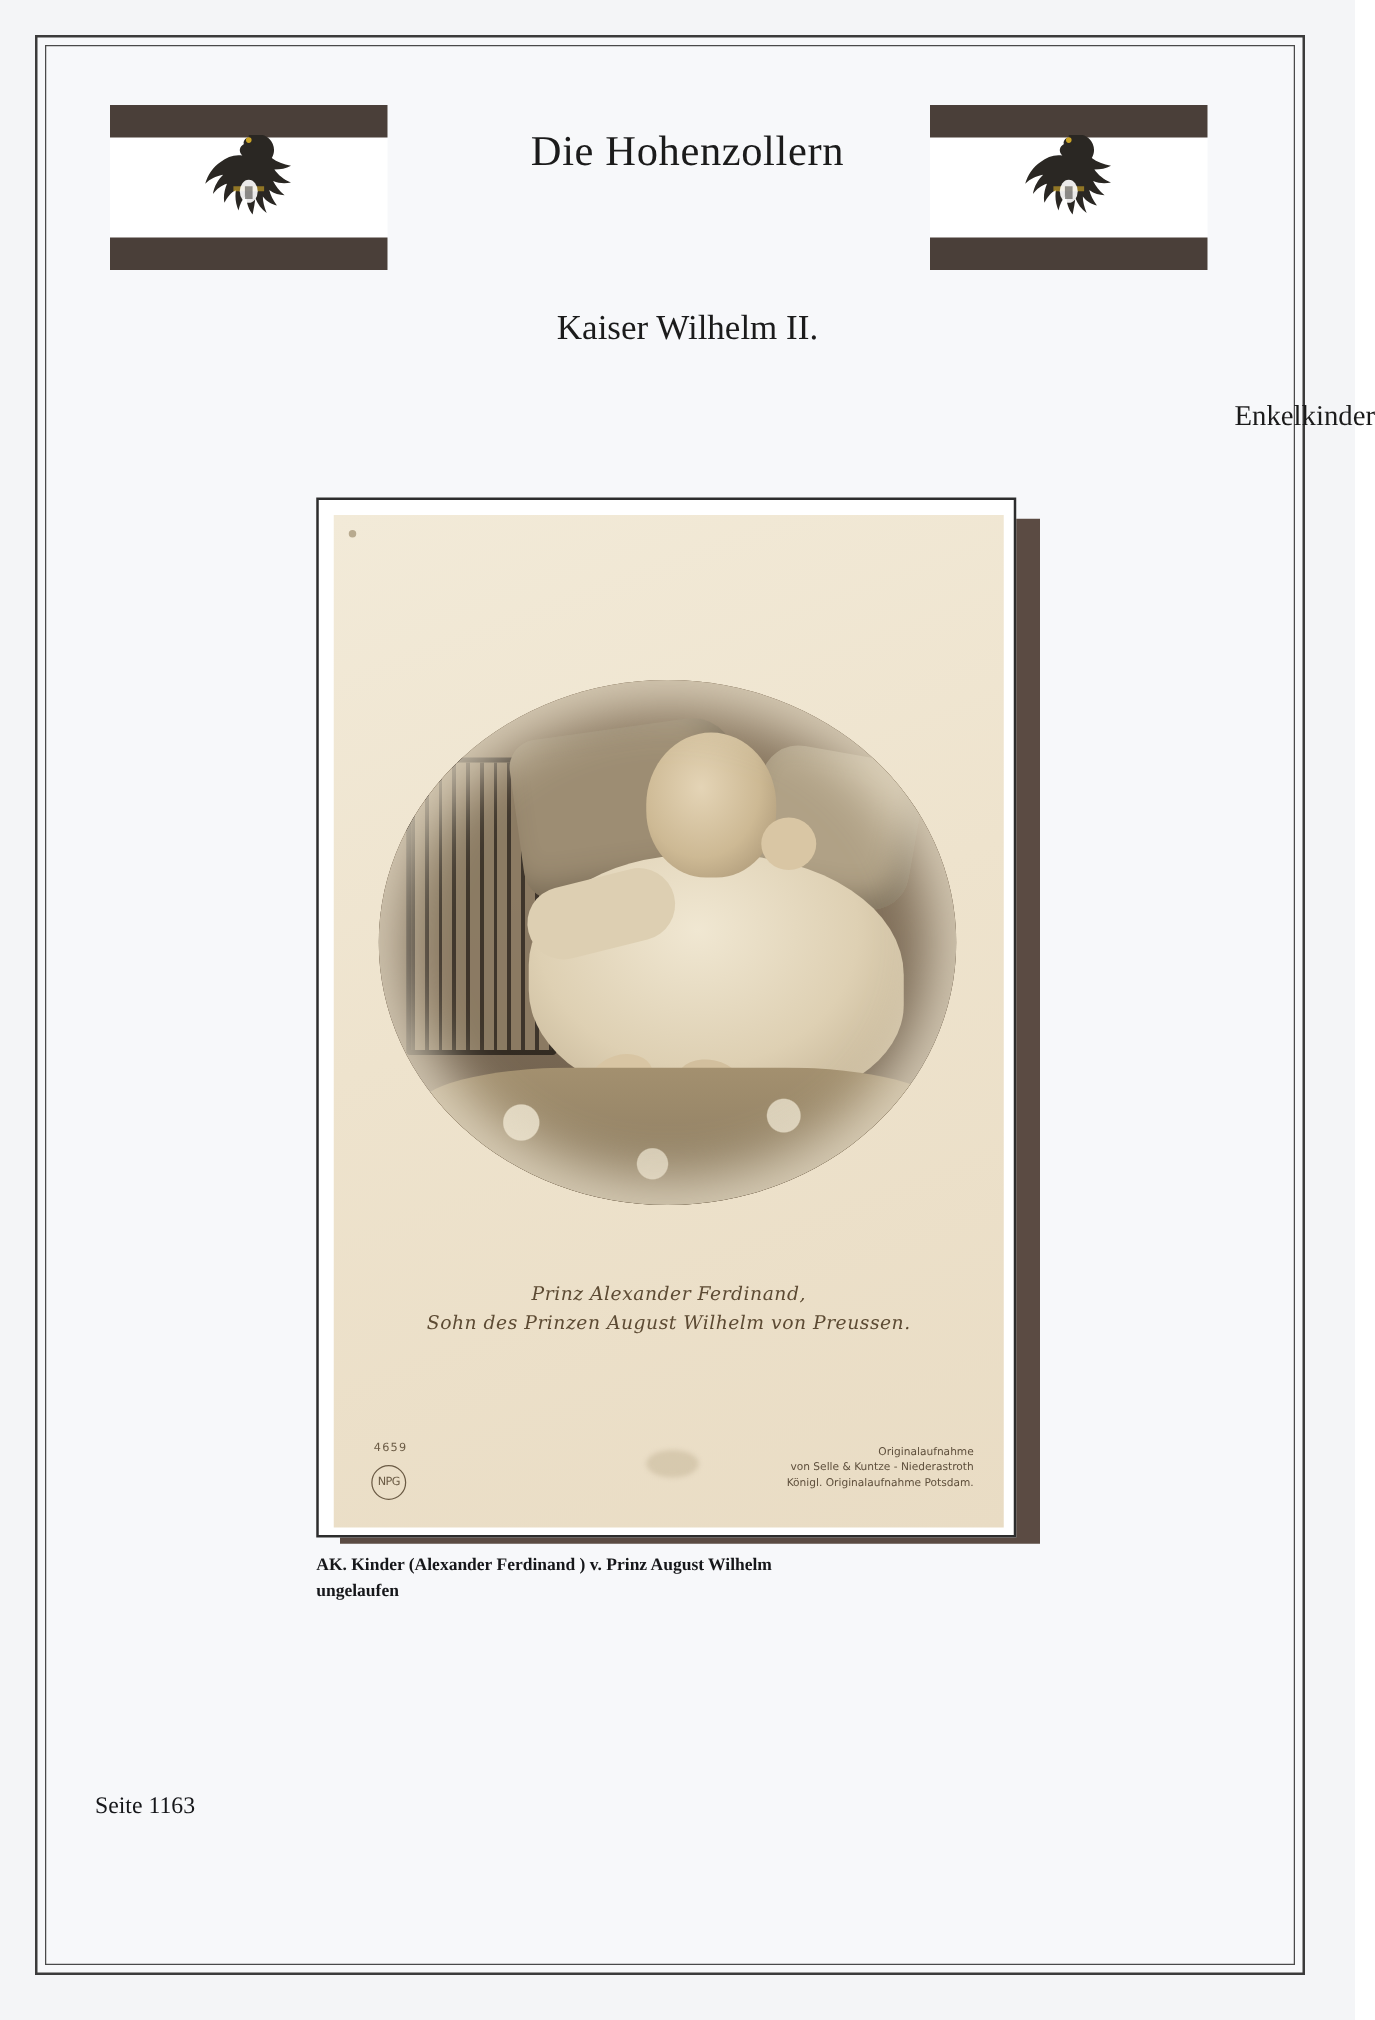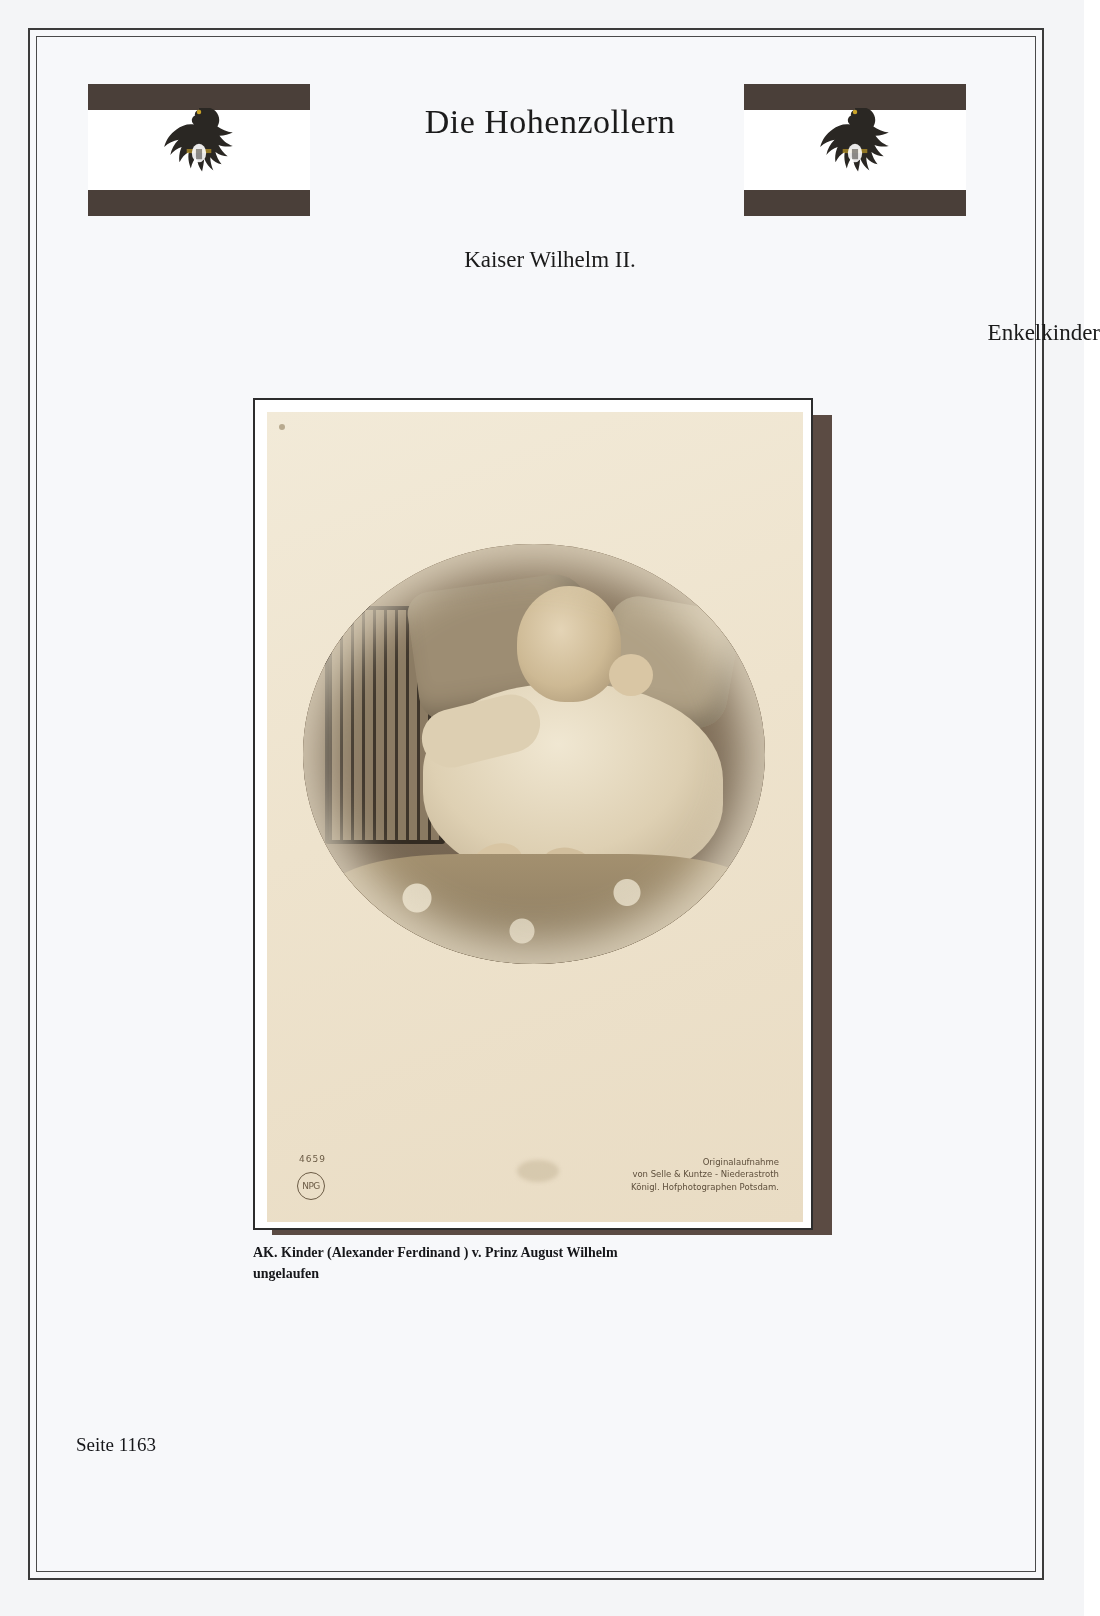--- a/index.html
+++ b/index.html
@@ -82,21 +82,21 @@
     font-size: 34px;
     letter-spacing: 0.5px;
     color: #1b1b1b;
   }
   .title-sub1 {
     position: absolute;
     left: 0;
     top: 247px;
     width: 1100px;
     text-align: center;
-    font-size: 23px;
+    font-size: 28px;
     color: #1b1b1b;
   }
   .title-sub2 {
     position: absolute;
     left: 0;
     top: 320px;
     width: 1100px;
     text-align: right;
     font-size: 23px;
     color: #1b1b1b;
@@ -405,29 +405,33 @@
       <div class="p-body"></div>
       <div class="p-arm"></div>
       <div class="p-head"></div>
       <div class="p-hand"></div>
       <div class="p-feet1"></div>
       <div class="p-feet2"></div>
       <div class="p-blanket"></div>
       <div class="vignette"></div>
     </div>
 
+    <div class="card-caption">
+      <div class="l1">Prinz Alexander Ferdinand,</div>
+      <div class="l2">Sohn des Prinzen August Wilhelm von Preussen.</div>
+    </div>
 
     <div class="card-num">4659</div>
     <div class="card-logo">NPG</div>
     <div class="card-smudge"></div>
 
     <div class="card-credit">
       <div>Originalaufnahme</div>
       <div>von Selle &amp; Kuntze - Niederastroth</div>
-      <div>Königl. Hofphotographen Potsdam.</div>
+      <div>Königl. Originalaufnahme Potsdam.</div>
     </div>
   </div>
 
   <div class="desc">
     <span>AK. Kinder (Alexander Ferdinand ) v. Prinz August Wilhelm</span><br>
     <span>ungelaufen</span>
   </div>
 
   <div class="page-number">Seite 1163</div>
 

